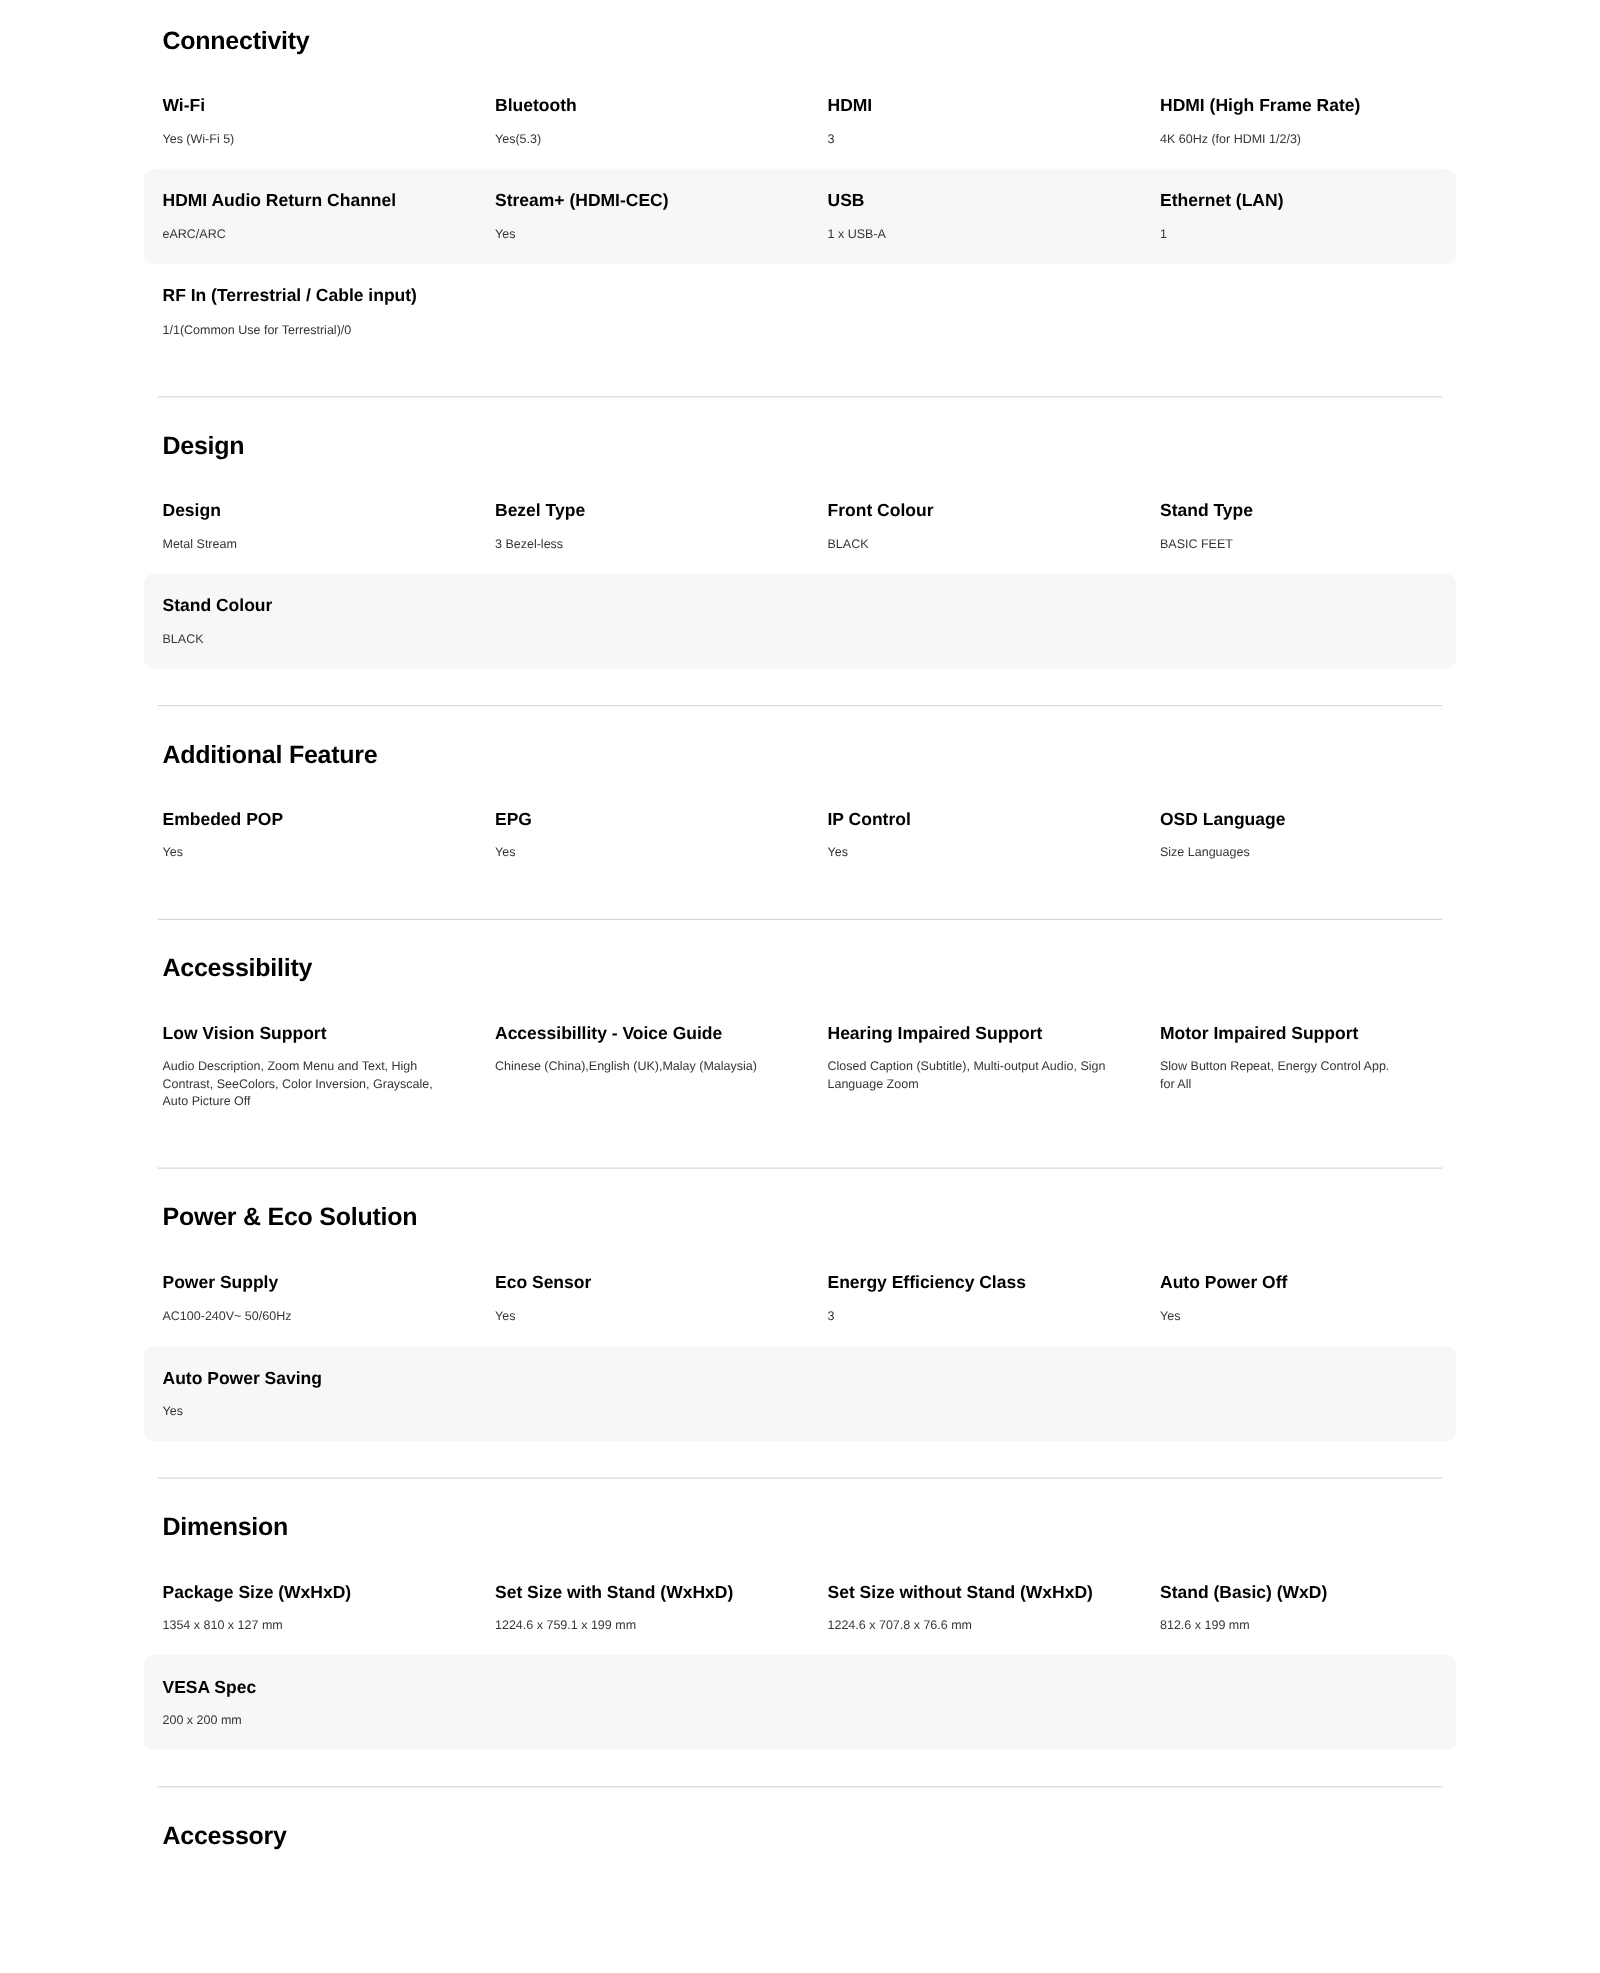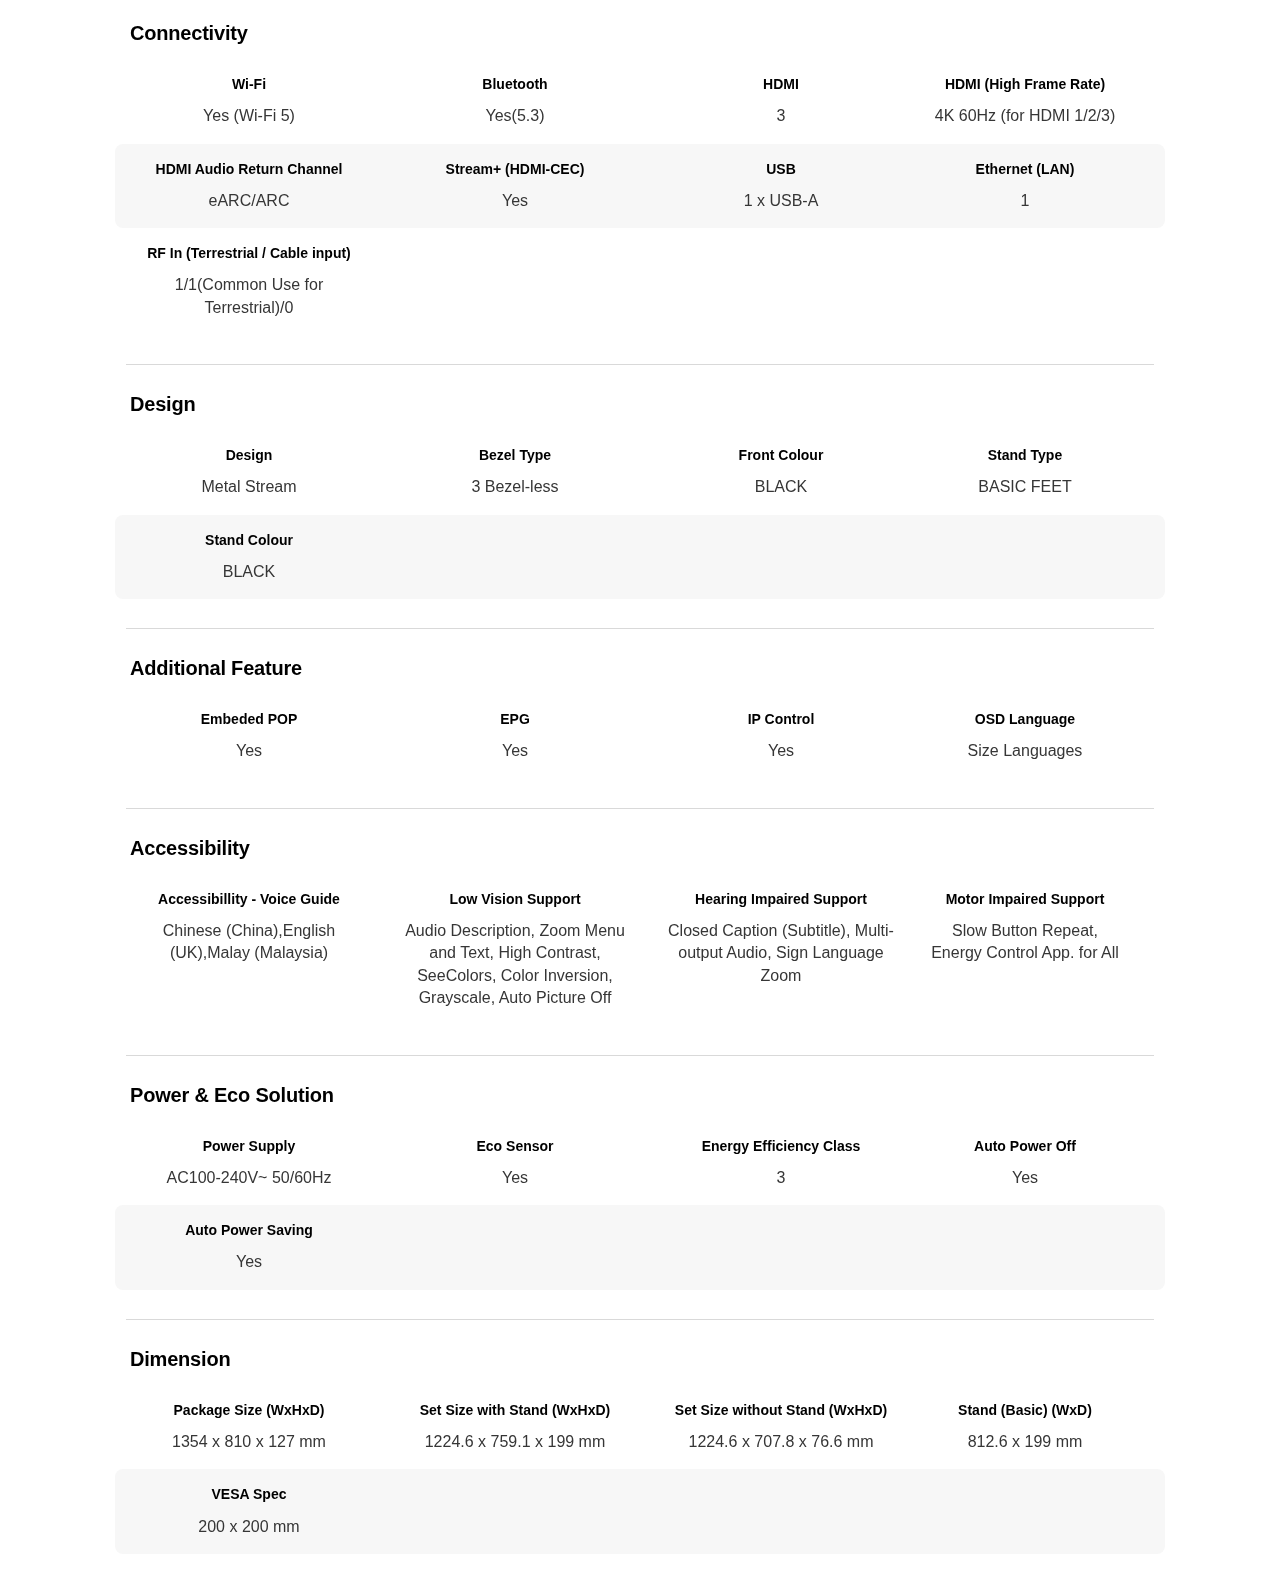--- a/index.html
+++ b/index.html
@@ -32,33 +32,32 @@
     letter-spacing: -0.2px;
     margin: 0 0 14px 0;
     padding: 0 15px;
   }
   .spec-row {
     display: grid;
     grid-template-columns: 266px 266px 266px 1fr;
     align-items: start;
     padding: 16px 15px;
     border-radius: 8px;
-    text-align: center;
   }
   .spec-row.shaded { background: var(--row-bg); }
   .spec-cell { padding-right: 28px; }
   .spec-label {
     font-size: 14px;
     font-weight: 700;
     color: var(--label-color);
     line-height: 1.3;
     margin-bottom: 12px;
   }
   .spec-value {
-    font-size: 16px;
+    font-size: 10px;
     font-weight: 400;
     color: var(--value-color);
     line-height: 1.4;
   }
   .divider {
     height: 1px;
     background: var(--divider);
     margin: 29px 15px 28px 15px;
   }
 </style>
@@ -159,26 +158,26 @@
           <div class="spec-label">OSD Language</div>
           <div class="spec-value">Size Languages</div>
         </div>
       </div>
     </section>
     <div class="divider"></div>
     <section class="spec-section">
       <h2 class="section-title">Accessibility</h2>
       <div class="spec-row">
         <div class="spec-cell">
+          <div class="spec-label">Low Vision Support</div>
+          <div class="spec-value">Audio Description, Zoom Menu and Text, High Contrast, SeeColors, Color Inversion, Grayscale, Auto Picture Off</div>
+        </div>
+        <div class="spec-cell">
           <div class="spec-label">Accessibillity - Voice Guide</div>
           <div class="spec-value">Chinese (China),English (UK),Malay (Malaysia)</div>
-        </div>
-        <div class="spec-cell">
-          <div class="spec-label">Low Vision Support</div>
-          <div class="spec-value">Audio Description, Zoom Menu and Text, High Contrast, SeeColors, Color Inversion, Grayscale, Auto Picture Off</div>
         </div>
         <div class="spec-cell">
           <div class="spec-label">Hearing Impaired Support</div>
           <div class="spec-value">Closed Caption (Subtitle), Multi-output Audio, Sign Language Zoom</div>
         </div>
         <div class="spec-cell">
           <div class="spec-label">Motor Impaired Support</div>
           <div class="spec-value">Slow Button Repeat, Energy Control App. for All</div>
         </div>
       </div>

